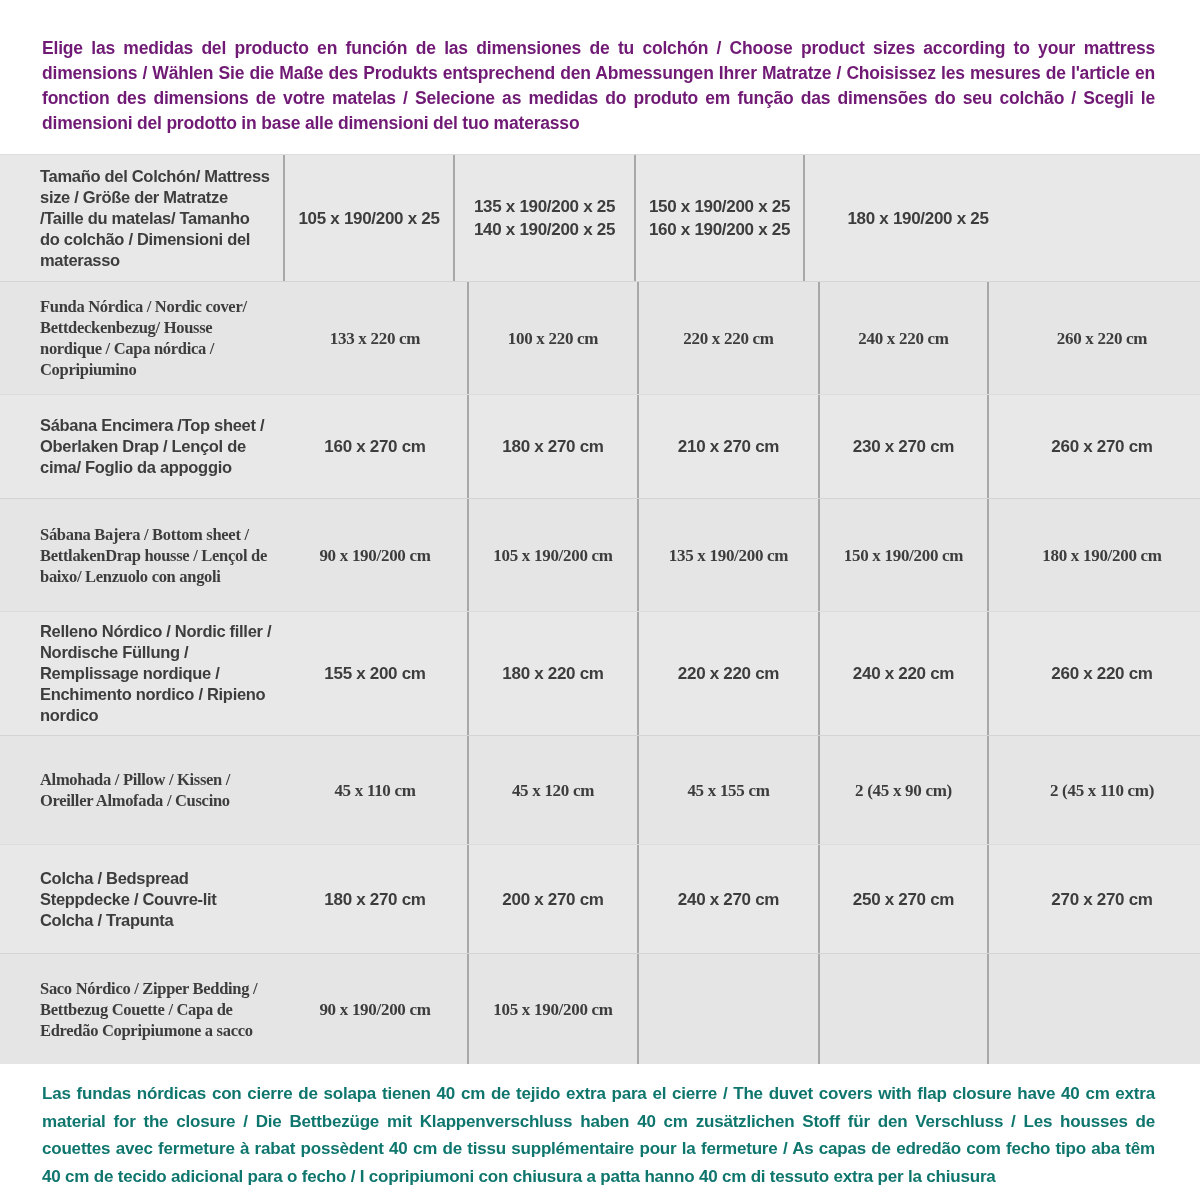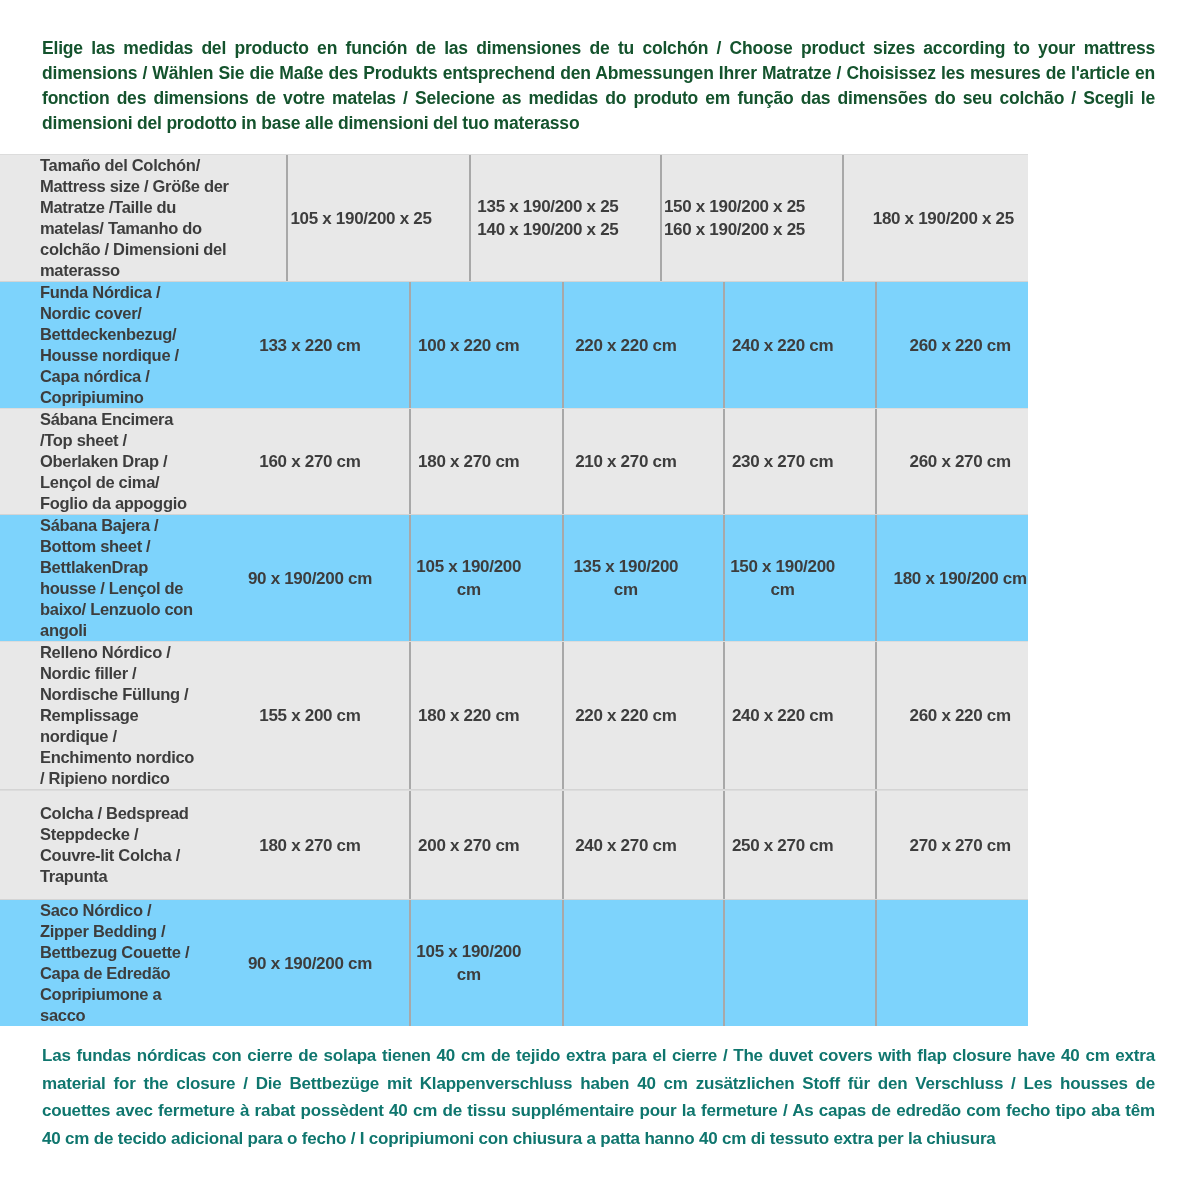--- a/index.html
+++ b/index.html
@@ -10,35 +10,34 @@
     color:#3d3d3d;
     -webkit-font-smoothing:antialiased;
     overflow:hidden;
   }
   .intro{
     margin:36px 45px 18px 42px;
     font-size:17.5px;
     line-height:25px;
     letter-spacing:-0.2px;
     text-align:justify;
-    color:#14532d;
+    color:#701a75;
   }
   .size-table{
     width:1200px;
     border-collapse:collapse;
   }
   .trow{
     display:flex;
     align-items:center;
-    width:1028px;
+    width:1200px;
     box-sizing:border-box;
-    gap:35px;
   }
   .trow.gray{background:#e8e8e8;border-top:1px solid #dcdcdc;border-bottom:1px solid #d4d4d4;}
-  .trow.white{background:#7dd3fc;}
+  .trow.white{background:#e5e5e5;font-family:Liberation Serif, serif;}
   .cell{
     box-sizing:border-box;
     align-self:stretch;
     display:flex;
     align-items:center;
     justify-content:center;
     text-align:center;
     font-size:17px;
     letter-spacing:-0.3px;
     color:#3d3d3d;
@@ -122,20 +121,28 @@
 
   <div class="trow gray h-r3">
     <div class="cell label">Relleno Nórdico / Nordic filler / Nordische Füllung / Remplissage nordique / Enchimento nordico / Ripieno nordico</div>
     <div class="cell c2">155 x 200 cm</div>
     <div class="cell c3">180 x 220 cm</div>
     <div class="cell c4">220 x 220 cm</div>
     <div class="cell c5">240 x 220 cm</div>
     <div class="cell c6">260 x 220 cm</div>
   </div>
 
+  <div class="trow white h-r4">
+    <div class="cell label">Almohada  / Pillow / Kissen / Oreiller Almofada / Cuscino</div>
+    <div class="cell c2">45 x 110 cm</div>
+    <div class="cell c3">45 x 120 cm</div>
+    <div class="cell c4">45 x 155 cm</div>
+    <div class="cell c5">2 (45 x 90 cm)</div>
+    <div class="cell c6">2 (45 x 110 cm)</div>
+  </div>
 
   <div class="trow gray h-r5">
     <div class="cell label">Colcha / Bedspread Steppdecke / Couvre-lit Colcha / Trapunta</div>
     <div class="cell c2">180 x 270 cm</div>
     <div class="cell c3">200 x 270 cm</div>
     <div class="cell c4">240 x 270 cm</div>
     <div class="cell c5">250 x 270 cm</div>
     <div class="cell c6">270 x 270 cm</div>
   </div>
 

